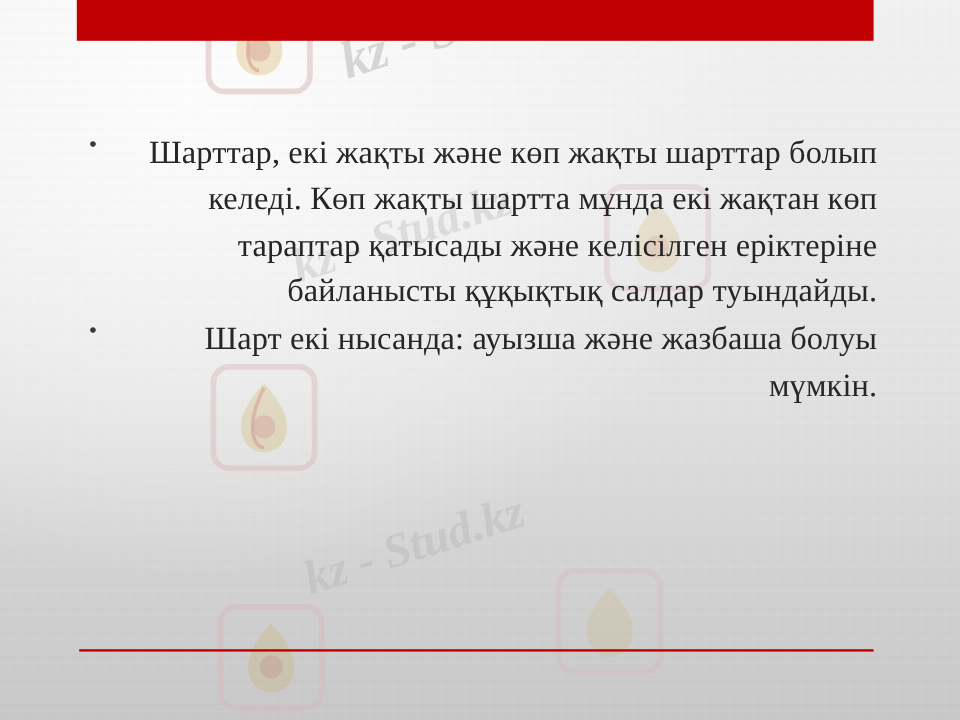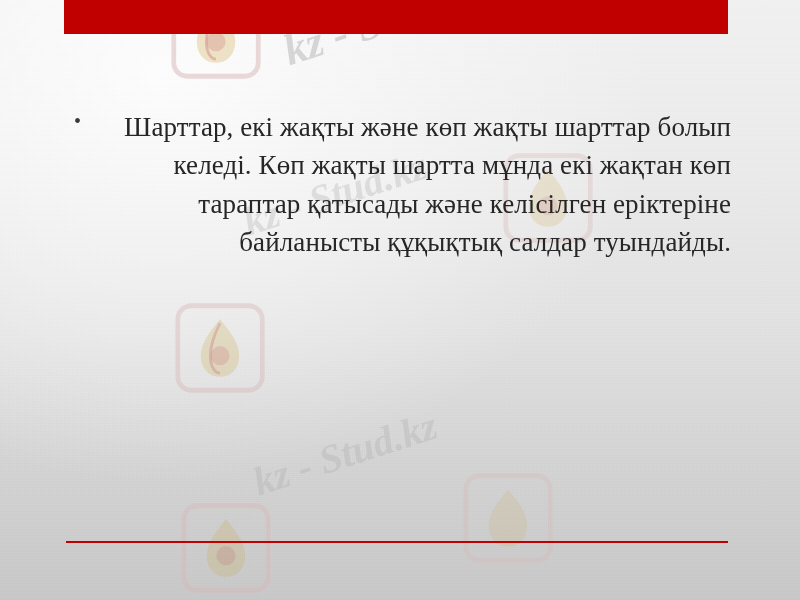--- a/index.html
+++ b/index.html
@@ -169,17 +169,20 @@
   <div class="wm-faint wm-f2">kz - Stud.kz</div>
   <div class="wm-faint wm-f3">kz - Stud.kz</div>
 
   <div class="top-bar"></div>
 
   <div class="content">
     <ul class="bullets">
       <li>
         <span class="txt">Шарттар,  екі жақты  және көп жақты шарттар болып келеді. Көп жақты шартта мұнда екі жақтан көп тараптар қатысады және келісілген еріктеріне байланысты құқықтық салдар туындайды.</span>
       </li>
+      <li>
+        <span class="txt">Шарт екі нысанда: ауызша және жазбаша болуы мүмкін.</span>
+      </li>
     </ul>
   </div>
 
   <div class="bottom-rule"></div>
 </div>
 
 </body></html>

